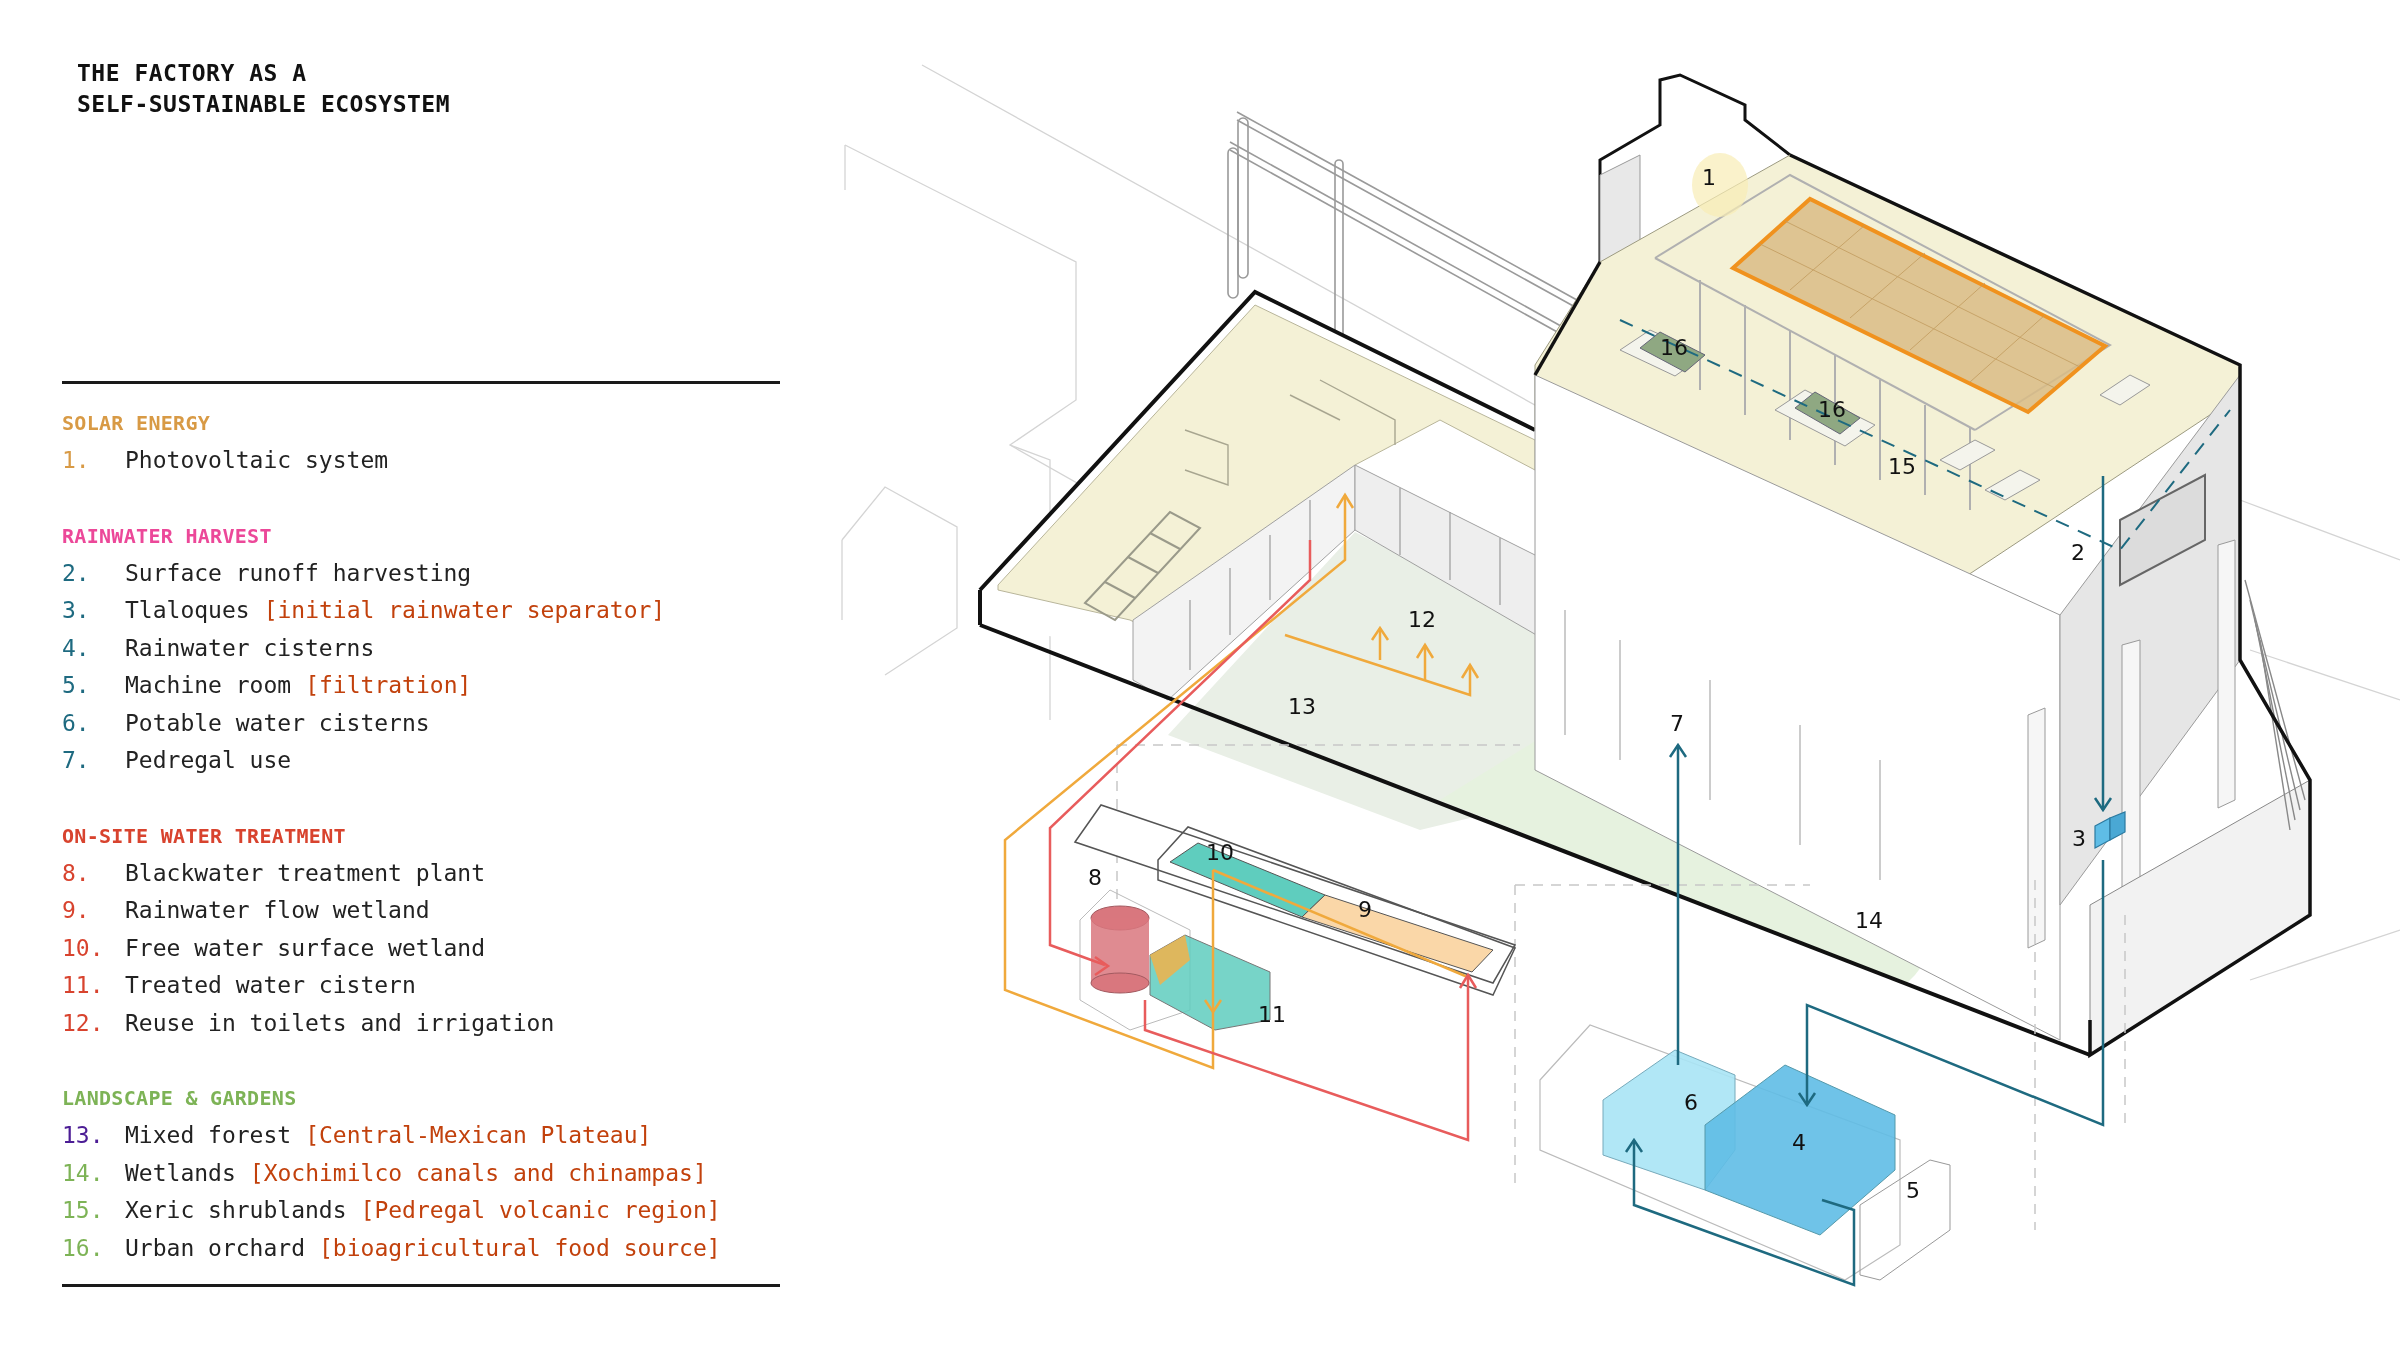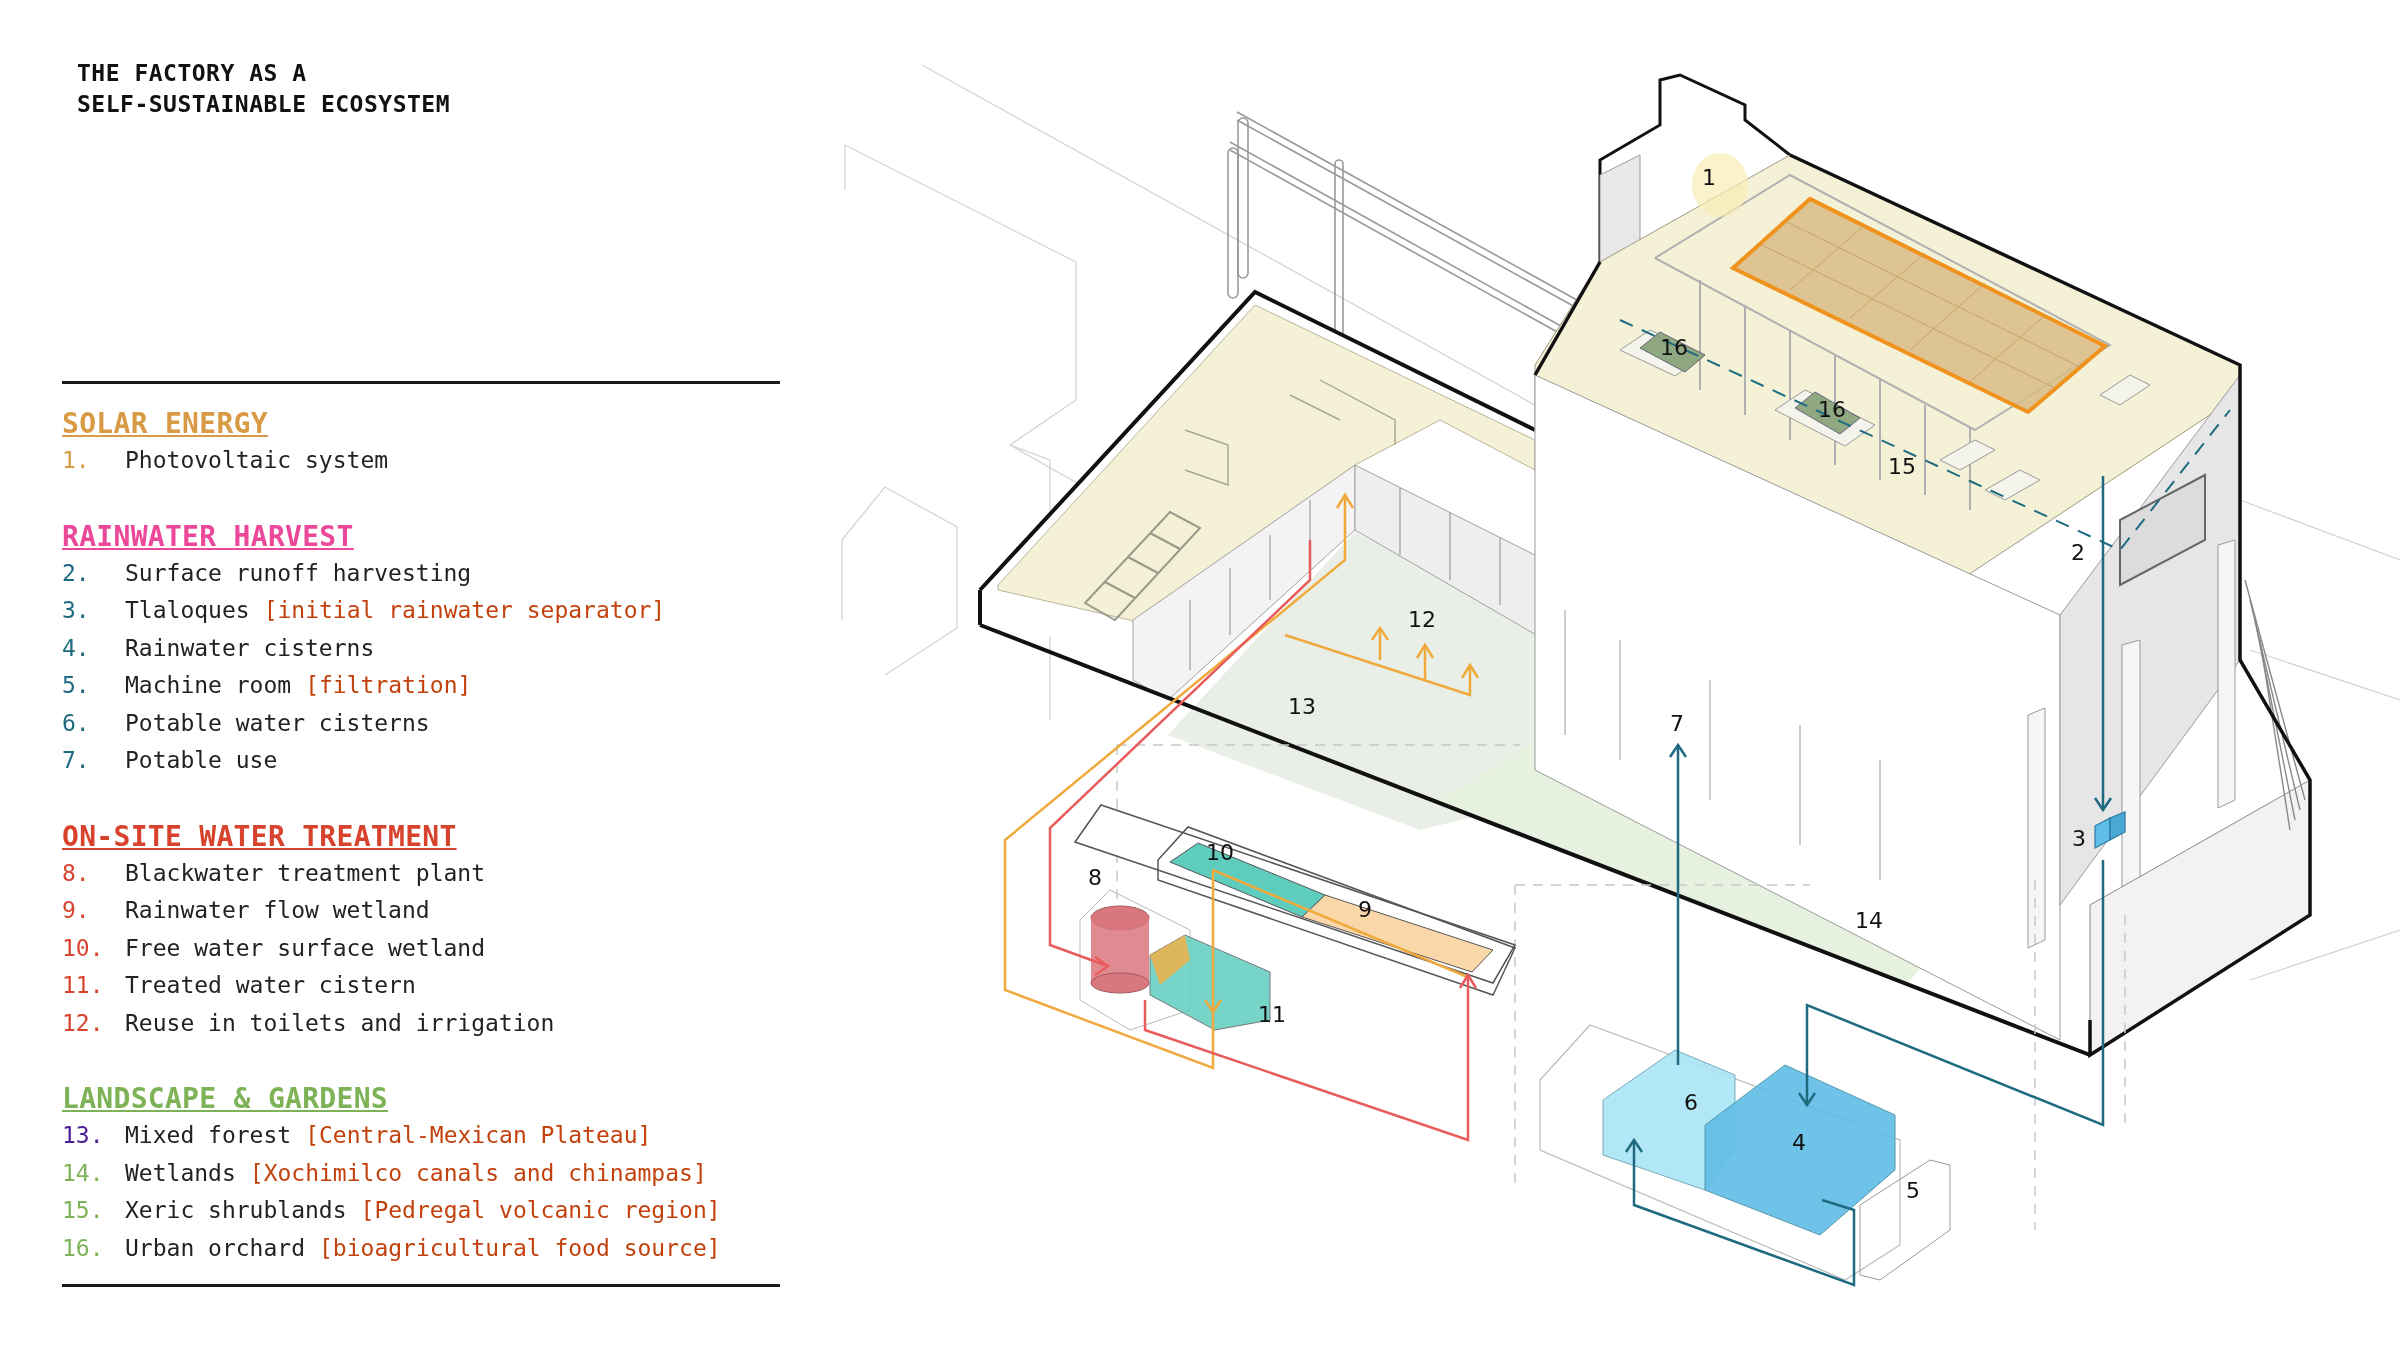--- a/index.html
+++ b/index.html
@@ -4,21 +4,21 @@
 <style>
   html, body { margin:0; padding:0; background:#ffffff; }
   body { width:2400px; height:1350px; position:relative; overflow:hidden;
          font-family:"DejaVu Sans Mono","Liberation Mono",monospace; color:#1a1a1a; }
   .title { position:absolute; left:77px; top:58px; font-size:23px; line-height:31px;
            font-weight:700; letter-spacing:0.5px; color:#111; }
   .title div { white-space:pre; }
   .rule { position:absolute; left:62px; width:718px; height:3px; background:#1a1a1a; }
   .legend { position:absolute; left:62px; top:405px; width:740px; }
   .section { margin-bottom:38px; }
-  .section-head { font-size:28px; font-weight:700; height:37px; line-height:37px; letter-spacing:0.3px;text-decoration:underline; }
+  .section-head { font-size:20px; font-weight:700; height:37px; line-height:37px; letter-spacing:0.3px; }
   .item { font-size:23px; height:37.5px; line-height:37.5px; white-space:nowrap; }
   .num { display:inline-block; width:63px; }
   .label { color:#222; }
   .note { color:#c2410c; margin-left:14px; }
   svg.diagram { position:absolute; left:0; top:0; }
   .callout { font-family:"DejaVu Sans","Liberation Sans",sans-serif; font-size:22px; fill:#111; }
 </style>
 </head>
 <body>
 
@@ -49,21 +49,21 @@
     <div class="item">
       <span class="num" style="color:#1E6A80">4.</span><span class="label">Rainwater cisterns</span>
     </div>
     <div class="item">
       <span class="num" style="color:#1E6A80">5.</span><span class="label">Machine room</span><span class="note">[filtration]</span>
     </div>
     <div class="item">
       <span class="num" style="color:#1E6A80">6.</span><span class="label">Potable water cisterns</span>
     </div>
     <div class="item">
-      <span class="num" style="color:#1E6A80">7.</span><span class="label">Potable use</span>
+      <span class="num" style="color:#1E6A80">7.</span><span class="label">Pedregal use</span>
     </div>
   </div>
 
   <div class="section">
     <div class="section-head" style="color:#D8432E">ON-SITE WATER TREATMENT</div>
     <div class="item">
       <span class="num" style="color:#D8432E">8.</span><span class="label">Blackwater treatment plant</span>
     </div>
     <div class="item">
       <span class="num" style="color:#D8432E">9.</span><span class="label">Rainwater flow wetland</span>

